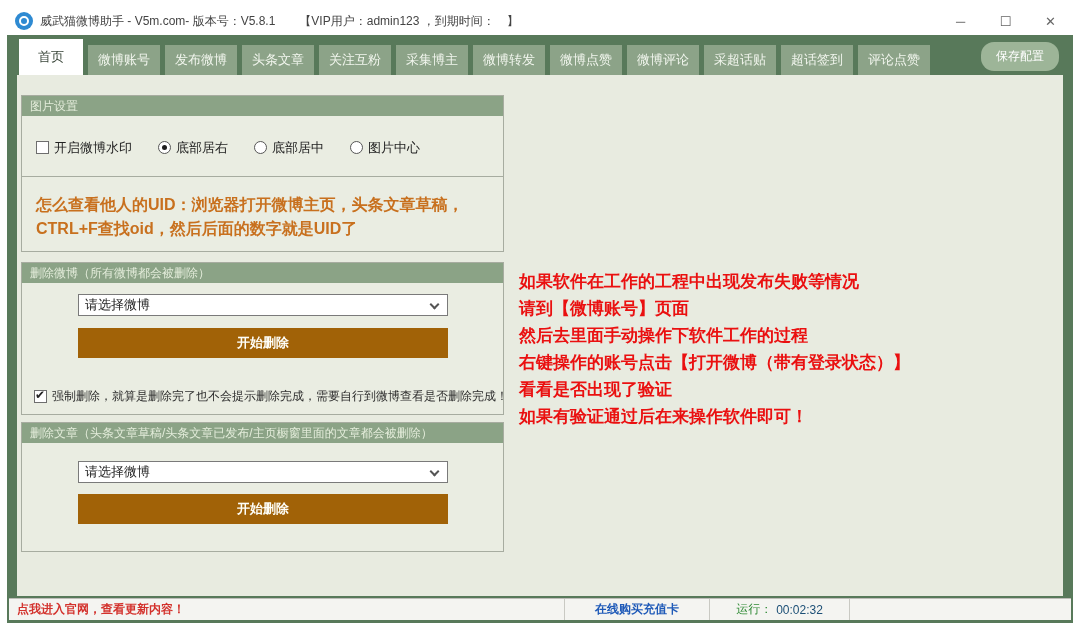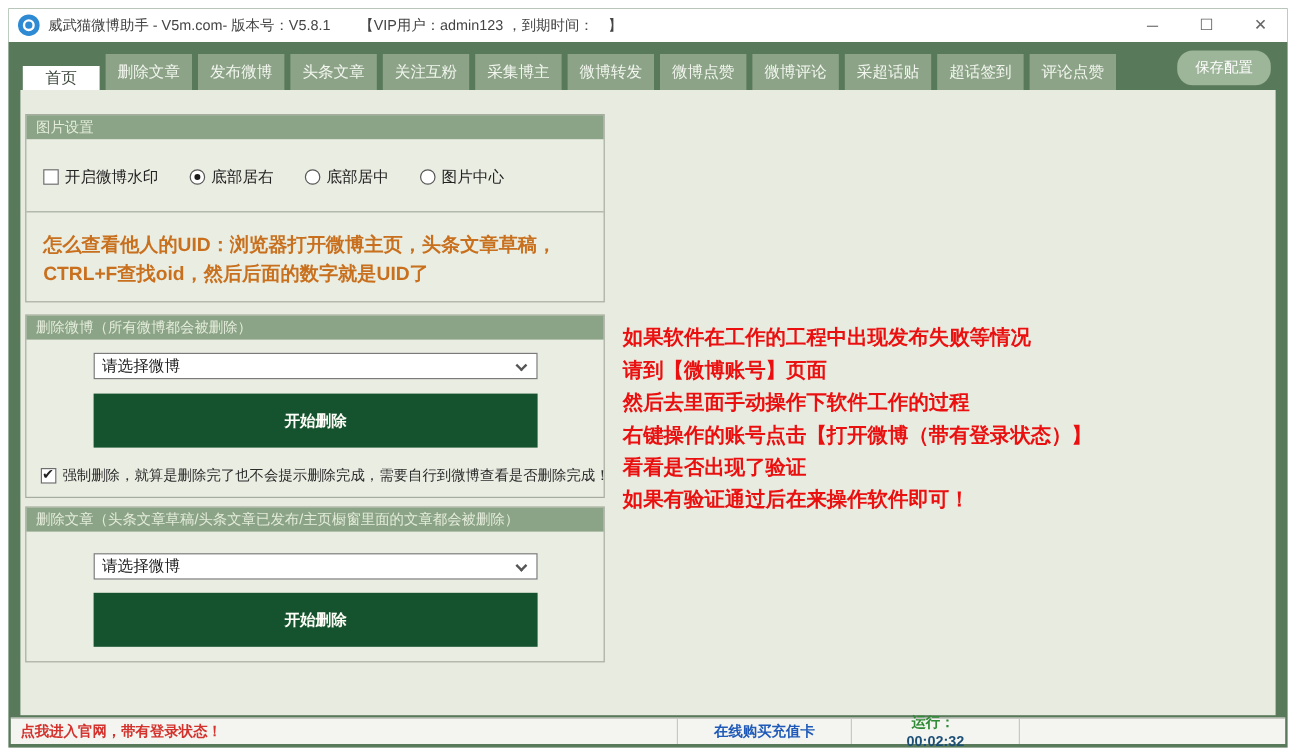--- a/index.html
+++ b/index.html
@@ -14,21 +14,21 @@
   .app-icon::after { content:''; position:absolute; inset:4px; border:2px solid #fff; border-radius:50%; }
   .title-text { font-size:12px; color:#444; white-space:nowrap; }
   .win-controls { margin-left:auto; display:flex; height:100%; }
   .win-btn { width:45px; display:flex; align-items:center; justify-content:center;
              color:#666; font-size:13px; cursor:default; }
 
   
   .tabbar { height:40px; display:flex; align-items:flex-end; padding:0 0 0 12px; position:relative; }
   .tab { height:30px; background:#8ca388; color:#f2f6ee; font-size:13px;
          display:flex; align-items:center; padding:0 10px; margin-right:5px; cursor:pointer; }
-  .tab.active { height:20px; background:#ffffff; color:#3a463a; padding:0 19px; }
+  .tab.active { height:36px; background:#ffffff; color:#3a463a; padding:0 19px; }
   .save-btn { position:absolute; right:14px; top:7px; background:#9db598; color:#fff;
               border:none; border-radius:13px; padding:6px 15px; font-size:12px; cursor:pointer;
               font-family:inherit; }
 
   
   .content { position:absolute; left:10px; right:10px; top:68px; bottom:27px;
              background:#e8ebe0; overflow:hidden; }
 
   .left-col { position:absolute; left:4px; top:0; width:483px; }
   .groupbox { position:absolute; left:0; width:483px; background:#eaede2;
@@ -50,39 +50,39 @@
   .uid-tip { padding:16px 14px 0 14px; color:#c8701e; font-weight:bold; font-size:16px; line-height:24px; }
 
   .box2 { top:187px; height:153px; }
   .box3 { top:347px; height:130px; }
 
   .dd { position:absolute; left:56px; width:370px; height:22px; background:#fff;
         border:1px solid #7a7a7a; font-size:13px; color:#222; display:flex; align-items:center;
         padding-left:6px; cursor:pointer; }
   .chev { position:absolute; right:9px; top:6px; width:7px; height:7px;
           border-right:2px solid #555; border-bottom:2px solid #555; transform:rotate(45deg); }
-  .go-btn { position:absolute; left:56px; width:370px; height:45px; background:#14532d;
+  .go-btn { position:absolute; left:56px; width:370px; height:30px; background:#a16207;
             border:none; color:#fefef8; font-weight:bold; font-size:13px; cursor:pointer;
             font-family:inherit; }
   .dd2-w { top:31px; } .btn2-w { top:65px; }
   .force-row { position:absolute; left:12px; bottom:9px; font-size:12px; color:#2c2c2c;
                display:flex; align-items:center; white-space:nowrap; }
   .dd3-w { top:38px; } .btn3-w { top:71px; }
 
   .right-col { position:absolute; left:502px; top:193px; color:#ea1010; font-weight:bold;
                font-size:17px; line-height:27px; white-space:nowrap; }
 
   
   .statusbar { position:absolute; left:2px; right:2px; bottom:3px; height:22px;
                background:#f4f4f1; border-top:1px solid #bdbdb8; display:flex; align-items:center;
                font-size:12px; }
   .seg { height:100%; display:flex; align-items:center; justify-content:center; }
   .seg-home { flex:1; justify-content:flex-start; padding-left:8px; color:#d3322d; font-weight:bold; cursor:pointer; }
   .seg-buy { width:145px; color:#1f5ab8; font-weight:bold; border-left:1px solid #c9c9c3; cursor:pointer; }
-  .seg-run { width:140px; border-left:1px solid #c9c9c3; font-weight:bold;flex-direction:column; }
+  .seg-run { width:140px; border-left:1px solid #c9c9c3; font-weight:normal; }
   .run-label { color:#2f8a35; margin-right:4px; }
   .run-time { color:#1c4f76; }
   .seg-redact { width:222px; border-left:1px solid #c9c9c3; }
   .redact { width:175px; height:13px; border-radius:2px; filter:blur(3px);
             background:linear-gradient(90deg,#e9c39d,#f2dcc2 30%,#e6b astro,#e8c09a 60%,#f0d5b8 85%,#eac49e); }
 </style>
 </head>
 <body>
 
 <div class="window">
@@ -92,21 +92,21 @@
     <span class="title-text">威武猫微博助手 - V5m.com- 版本号：V5.8.1　　【VIP用户：admin123 ，到期时间：　】</span>
     <div class="win-controls">
       <span class="win-btn">─</span>
       <span class="win-btn">☐</span>
       <span class="win-btn">✕</span>
     </div>
   </div>
 
   <div class="tabbar">
     <div class="tab active">首页</div>
-    <div class="tab">删除文章</div>
+    <div class="tab">微博账号</div>
     <div class="tab">发布微博</div>
     <div class="tab">头条文章</div>
     <div class="tab">关注互粉</div>
     <div class="tab">采集博主</div>
     <div class="tab">微博转发</div>
     <div class="tab">微博点赞</div>
     <div class="tab">微博评论</div>
     <div class="tab">采超话贴</div>
     <div class="tab">超话签到</div>
     <div class="tab">评论点赞</div>
@@ -172,21 +172,21 @@
       <div>请到【微博账号】页面</div>
       <div>然后去里面手动操作下软件工作的过程</div>
       <div>右键操作的账号点击【打开微博（带有登录状态）】</div>
       <div>看看是否出现了验证</div>
       <div>如果有验证通过后在来操作软件即可！</div>
     </div>
 
   </div>
 
   <div class="statusbar">
-    <div class="seg seg-home">点我进入官网，带有登录状态！</div>
+    <div class="seg seg-home">点我进入官网，查看更新内容！</div>
     <div class="seg seg-buy">在线购买充值卡</div>
     <div class="seg seg-run">
       <span class="run-label">运行：</span>
       <span class="run-time">00:02:32</span>
     </div>
     <div class="seg seg-redact">
       <span class="redact"></span>
     </div>
   </div>
 

